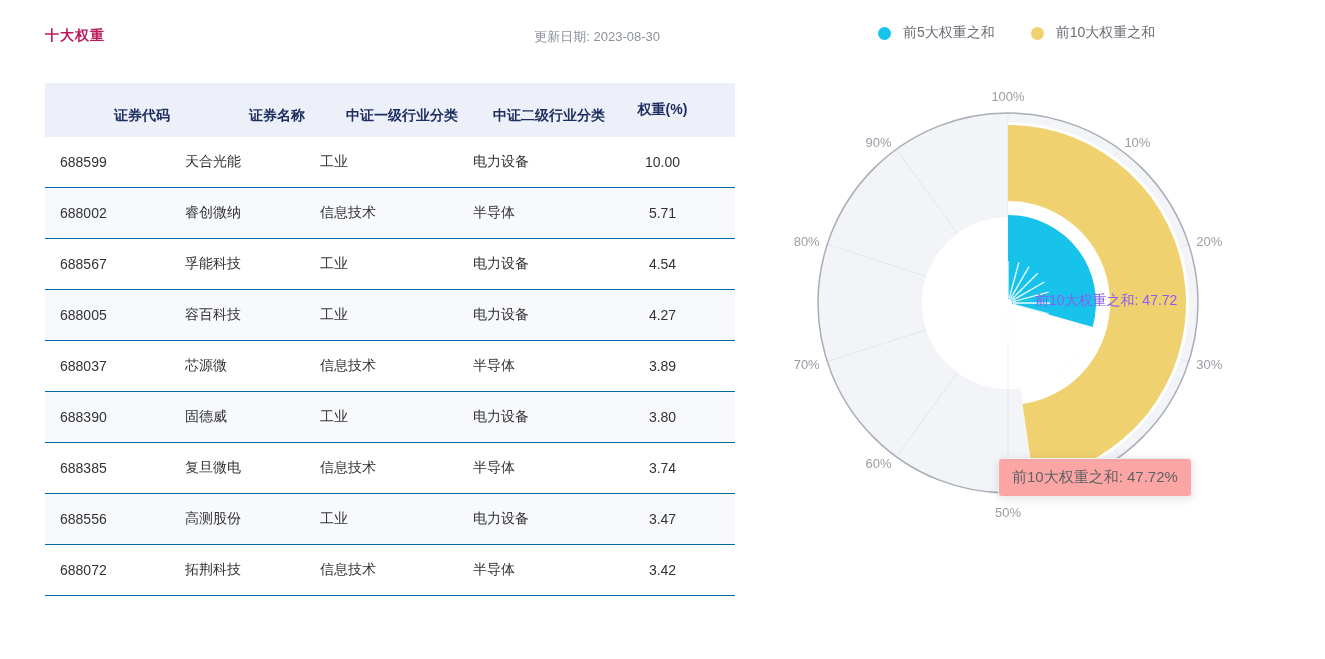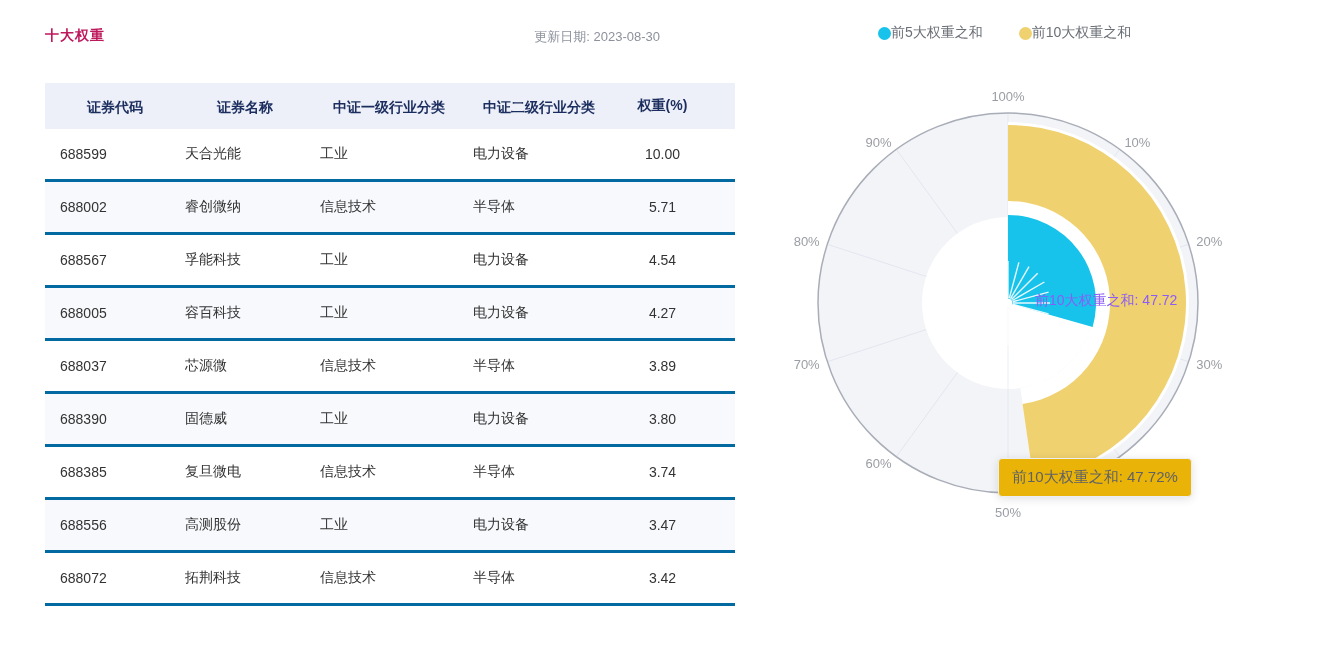--- a/index.html
+++ b/index.html
@@ -4,36 +4,36 @@
 <style>
   html,body{margin:0;padding:0;background:#fff;}
   body{font-family:"Liberation Sans","DejaVu Sans",sans-serif;}
   #stage{position:relative;width:1325px;height:659px;background:#fff;overflow:hidden;}
 
   
   .page-title{position:absolute;left:45px;top:27px;font-size:14px;font-weight:bold;color:#be185d;letter-spacing:1px;}
   .update-date{position:absolute;left:45px;top:28px;width:615px;text-align:right;font-size:13px;color:#8c919c;}
 
   table.weights{position:absolute;left:45px;top:83px;width:615px;border-collapse:collapse;table-layout:fixed;}
-  table.weights th{background:#edf0f8;color:#1b2d5e;font-size:14px;font-weight:bold;text-align:center;height:42px;padding:4px 0 0 15px;}
+  table.weights th{background:#edf0f8;color:#1b2d5e;font-size:14px;font-weight:bold;text-align:right;height:42px;padding:12px 0 0 15px;}
   table.weights th.num, table.weights td.num{text-align:center;padding:0 15px 0 0;}
-  table.weights td{height:50px;font-size:14px;color:#333;padding:0 0 0 15px;border-bottom:3px solid #0369a1;}
+  table.weights td{height:50px;font-size:14px;color:#333;padding:0 0 0 15px;border-bottom:1px solid #0369a1;}
   table.weights tbody tr:nth-child(even) td{background:#f7f9fc;}
   .w-code{width:110px;} .w-name{width:120px;} .w-ind1{width:138px;} .w-ind2{width:132px;} .w-wt{width:115px;}
 
   
   .legend{position:absolute;left:878px;top:24px;display:flex;align-items:center;gap:36px;}
-  .legend-item{display:flex;align-items:center;gap:0;cursor:pointer;}
+  .legend-item{display:flex;align-items:center;gap:12px;cursor:pointer;}
   .legend-dot{width:13px;height:13px;border-radius:50%;}
   .legend-label{font-size:14px;color:#6a6e75;}
 
   
   .chart-wrap{position:absolute;left:780px;top:80px;width:460px;height:450px;}
   .chart-center-label{position:absolute;left:1035px;top:292px;font-size:14px;color:#8b5cf6;white-space:nowrap;}
-  .chart-tooltip{position:absolute;left:998px;top:458px;background:#eab308;border:1px solid #ebeef2;border-radius:4px;
+  .chart-tooltip{position:absolute;left:998px;top:458px;background:#fca5a5;border:1px solid #ebeef2;border-radius:4px;
                  box-shadow:0 2px 10px rgba(0,0,0,0.12);padding:9px 13px;font-size:15px;color:#606266;white-space:nowrap;z-index:5;}
 </style>
 </head>
 <body>
 
 <div id="stage">
 
   <div class="page-title">十大权重</div>
   <div class="update-date">更新日期: 2023-08-30</div>
 

